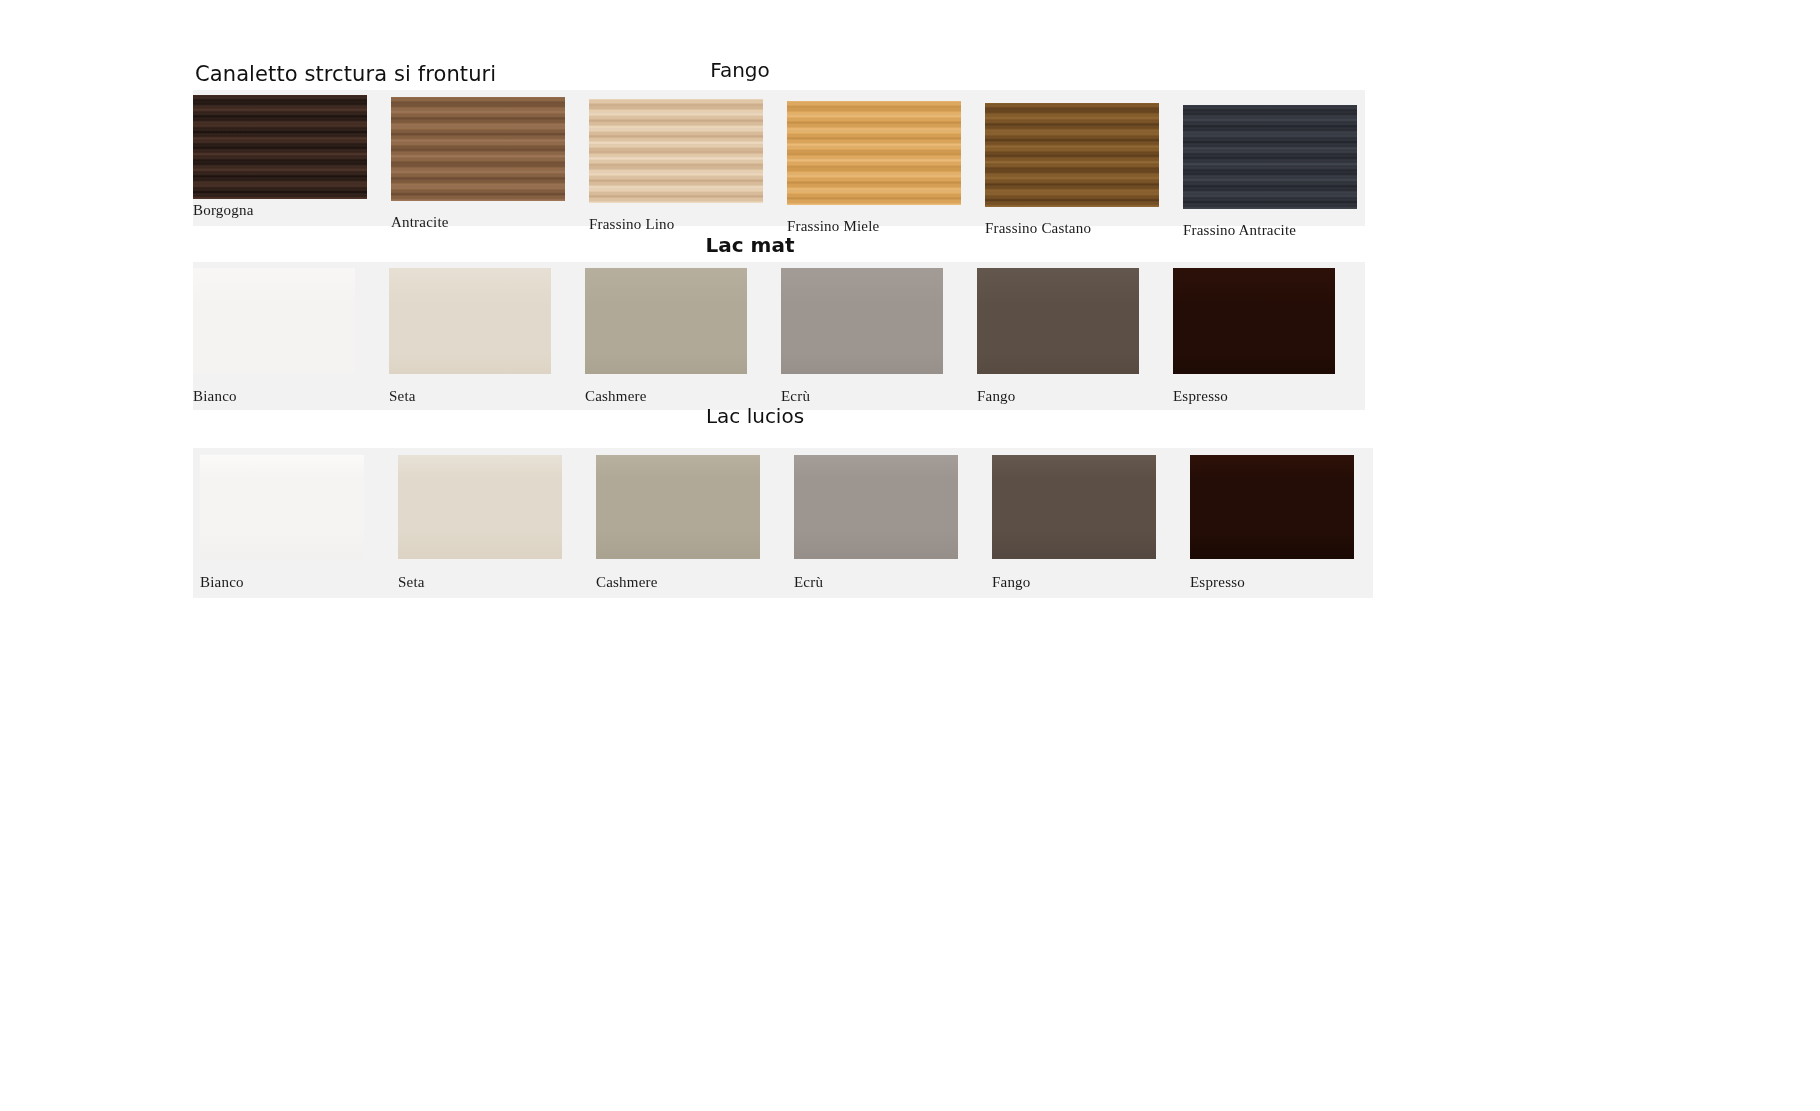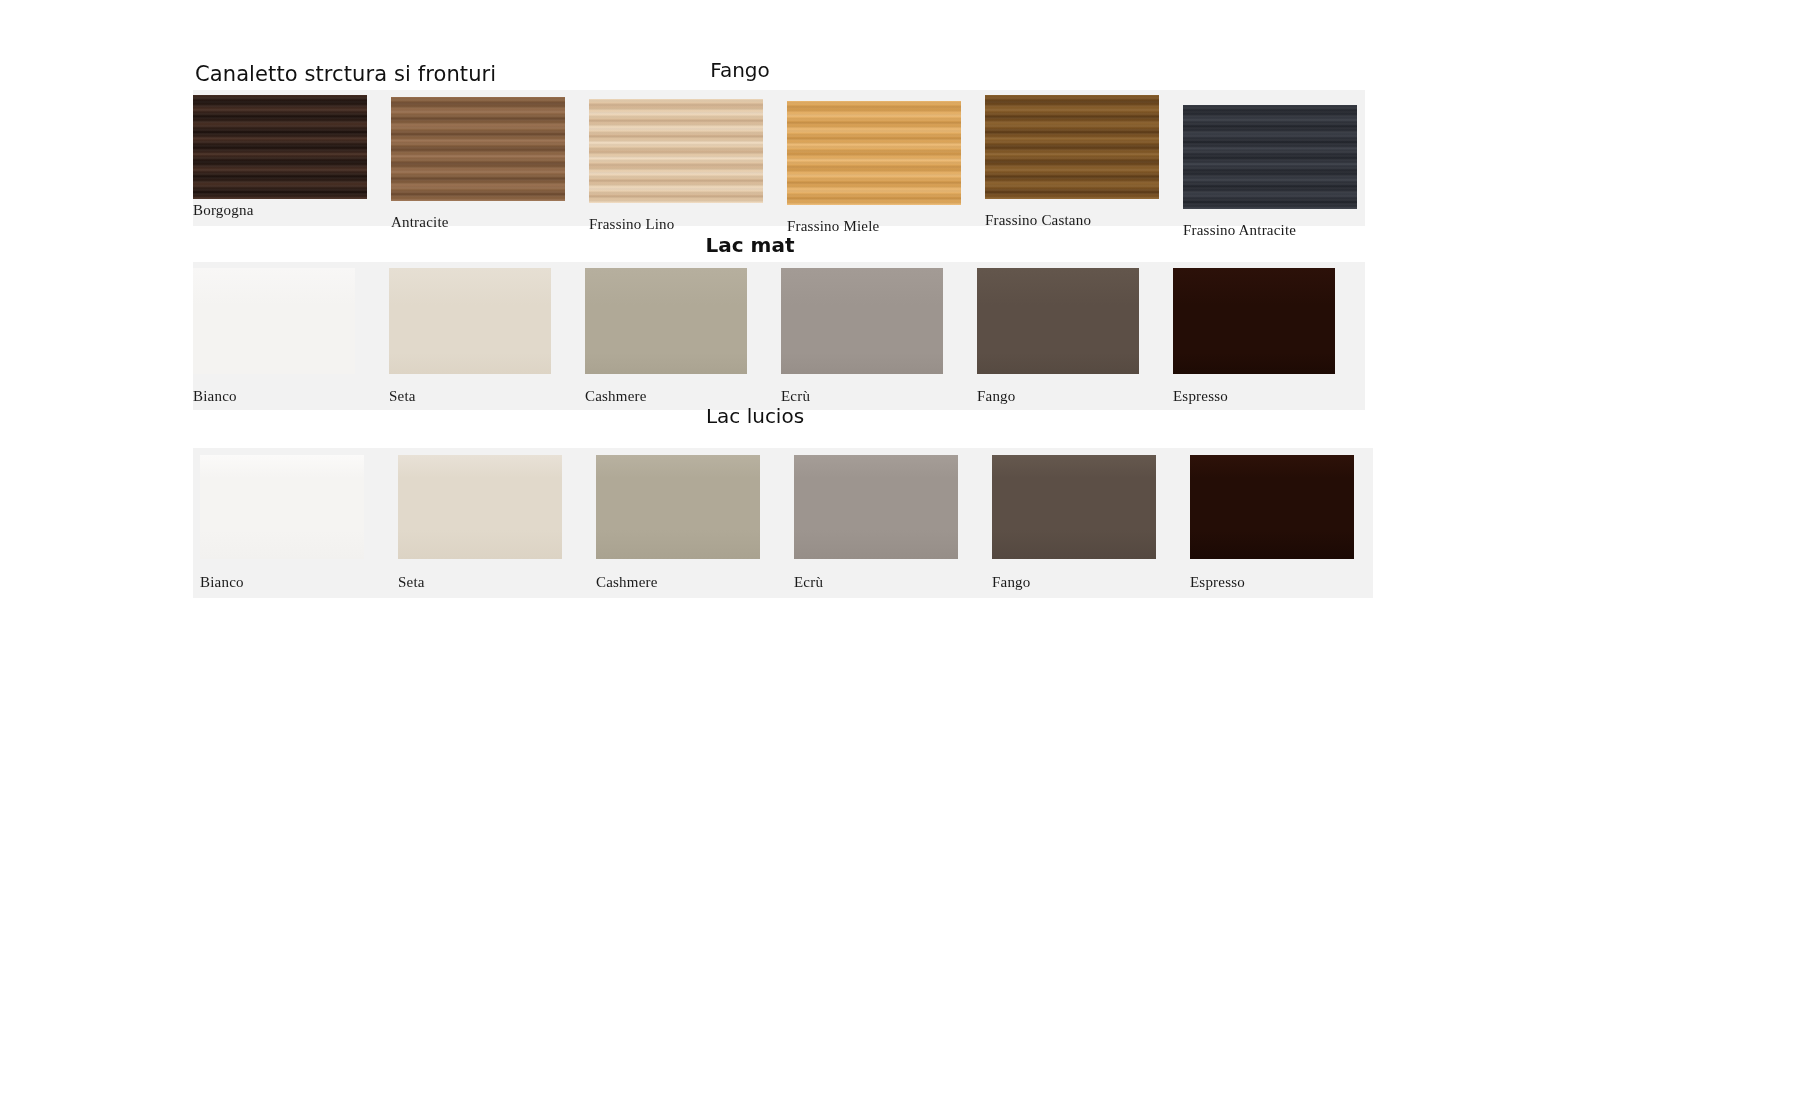--- a/index.html
+++ b/index.html
@@ -95,21 +95,21 @@
           <div class="swatch-label" style="left: 0px; top: 117px;">Antracite</div>
         </div>
         <div class="swatch-cell" style="left: 589px; top: 99px; width: 174px; height: 144px;">
           <div class="swatch wood" style="width: 174px; height: 104px; background: repeating-linear-gradient(0deg, rgba(255, 255, 255, 0) 0px, rgba(255, 255, 255, 0.07) 1px, rgba(0, 0, 0, 0.06) 2px, rgba(255, 255, 255, 0) 4px), repeating-linear-gradient(0deg, rgb(240, 220, 194) 0px, rgb(227, 200, 166) 3px, rgb(207, 174, 139) 7px, rgb(227, 200, 166) 11px, rgb(240, 220, 194) 15px), linear-gradient(rgb(240, 220, 194) 0%, rgb(227, 200, 166) 40%, rgb(207, 174, 139) 70%, rgb(227, 200, 166) 100%);"></div>
           <div class="swatch-label" style="left: 0px; top: 117px; font-family: Liberation Serif, serif;">Frassino Lino</div>
         </div>
         <div class="swatch-cell" style="left: 787px; top: 101px; width: 174px; height: 144px; padding-left: 27px;">
           <div class="swatch wood" style="width: 174px; height: 104px; background: repeating-linear-gradient(0deg, rgba(255, 255, 255, 0) 0px, rgba(255, 255, 255, 0.07) 1px, rgba(0, 0, 0, 0.06) 2px, rgba(255, 255, 255, 0) 4px), repeating-linear-gradient(0deg, rgb(237, 188, 119) 0px, rgb(224, 168, 91) 3px, rgb(205, 148, 72) 7px, rgb(224, 168, 91) 11px, rgb(237, 188, 119) 15px), linear-gradient(rgb(237, 188, 119) 0%, rgb(224, 168, 91) 40%, rgb(205, 148, 72) 70%, rgb(224, 168, 91) 100%);"></div>
           <div class="swatch-label" style="left: 0px; top: 117px;">Frassino Miele</div>
         </div>
-        <div class="swatch-cell" style="left: 985px; top: 95px; width: 174px; height: 144px;">
+        <div class="swatch-cell" style="left: 985px; top: 103px; width: 174px; height: 144px;">
           <div class="swatch wood" style="width: 174px; height: 104px; background: repeating-linear-gradient(0deg, rgba(255, 255, 255, 0) 0px, rgba(255, 255, 255, 0.07) 1px, rgba(0, 0, 0, 0.06) 2px, rgba(255, 255, 255, 0) 4px), repeating-linear-gradient(0deg, rgb(143, 101, 49) 0px, rgb(125, 84, 36) 3px, rgb(94, 61, 25) 7px, rgb(125, 84, 36) 11px, rgb(143, 101, 49) 15px), linear-gradient(rgb(143, 101, 49) 0%, rgb(125, 84, 36) 40%, rgb(94, 61, 25) 70%, rgb(125, 84, 36) 100%);"></div>
           <div class="swatch-label" style="left: 0px; top: 117px;">Frassino Castano</div>
         </div>
         <div class="swatch-cell" style="left: 1183px; top: 105px; width: 174px; height: 144px; text-decoration: underline;">
           <div class="swatch wood" style="width: 174px; height: 104px; background: repeating-linear-gradient(0deg, rgba(255, 255, 255, 0) 0px, rgba(255, 255, 255, 0.07) 1px, rgba(0, 0, 0, 0.06) 2px, rgba(255, 255, 255, 0) 4px), repeating-linear-gradient(0deg, rgb(59, 63, 72) 0px, rgb(47, 50, 58) 3px, rgb(35, 38, 45) 7px, rgb(47, 50, 58) 11px, rgb(59, 63, 72) 15px), linear-gradient(rgb(59, 63, 72) 0%, rgb(47, 50, 58) 40%, rgb(35, 38, 45) 70%, rgb(47, 50, 58) 100%);"></div>
           <div class="swatch-label" style="left: 0px; top: 117px;">Frassino Antracite</div>
         </div>
       </div>
       <div class="section">
         <div class="band" style="left: 193px; top: 262px; width: 1172px; height: 148px; background: rgb(242, 242, 242);"></div>

